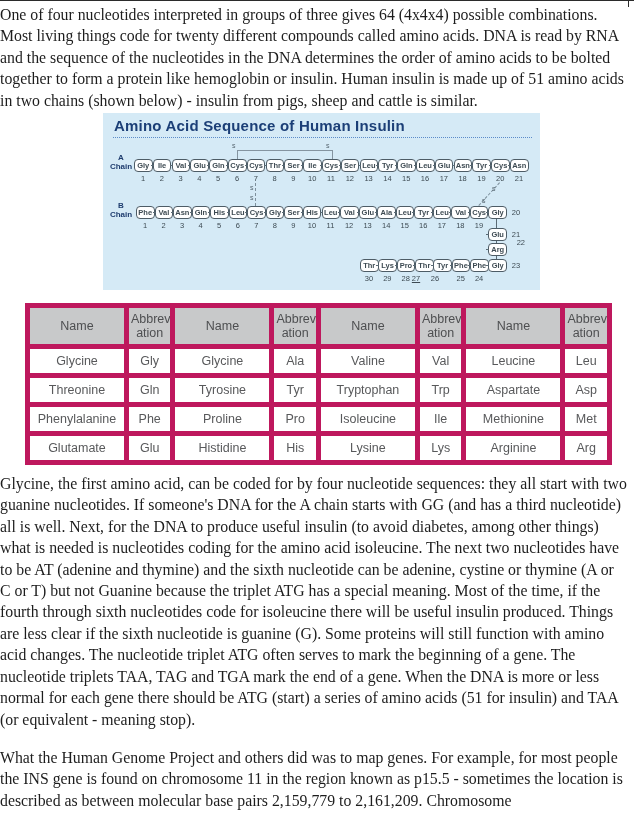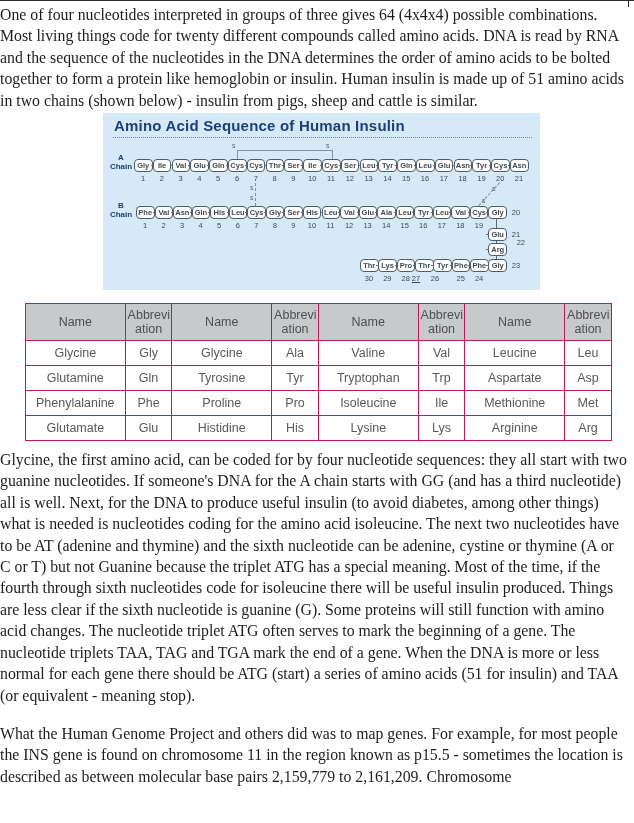--- a/index.html
+++ b/index.html
@@ -56,21 +56,21 @@
   }
   .side-line{position:absolute;left:393px;top:106px;height:41px;border-left:1px solid #5a6a74;z-index:0;}
 
   
   table.aa{
     margin:13px 0 0 25px;width:587px;border-collapse:collapse;
     font-family:"Liberation Sans", sans-serif;font-size:12.5px;color:#58595b;
     table-layout:fixed;
   }
   table.aa th, table.aa td{
-    border:1px solid #be185d;text-align:center;vertical-align:middle;
+    border:5px solid #be185d;text-align:center;vertical-align:middle;
     padding:0 2px;overflow:hidden;
   }
   table.aa th{
     background:#c8c9ca;font-weight:normal;height:36px;line-height:14px;color:#4e4f51;
   }
   table.aa td{height:24px;background:#ffffff;}
   col.name-col{width:17%;}
   col.abbr-col{width:8%;}
 </style>
 </head>
@@ -237,21 +237,21 @@
           <td>Glycine</td>
           <td>Gly</td>
           <td>Glycine</td>
           <td>Ala</td>
           <td>Valine</td>
           <td>Val</td>
           <td>Leucine</td>
           <td>Leu</td>
         </tr>
         <tr>
-          <td>Glutamine</td>
+          <td>Threonine</td>
           <td>Gln</td>
           <td>Tyrosine</td>
           <td>Tyr</td>
           <td>Tryptophan</td>
           <td>Trp</td>
           <td>Aspartate</td>
           <td>Asp</td>
         </tr>
         <tr>
           <td>Phenylalanine</td>

